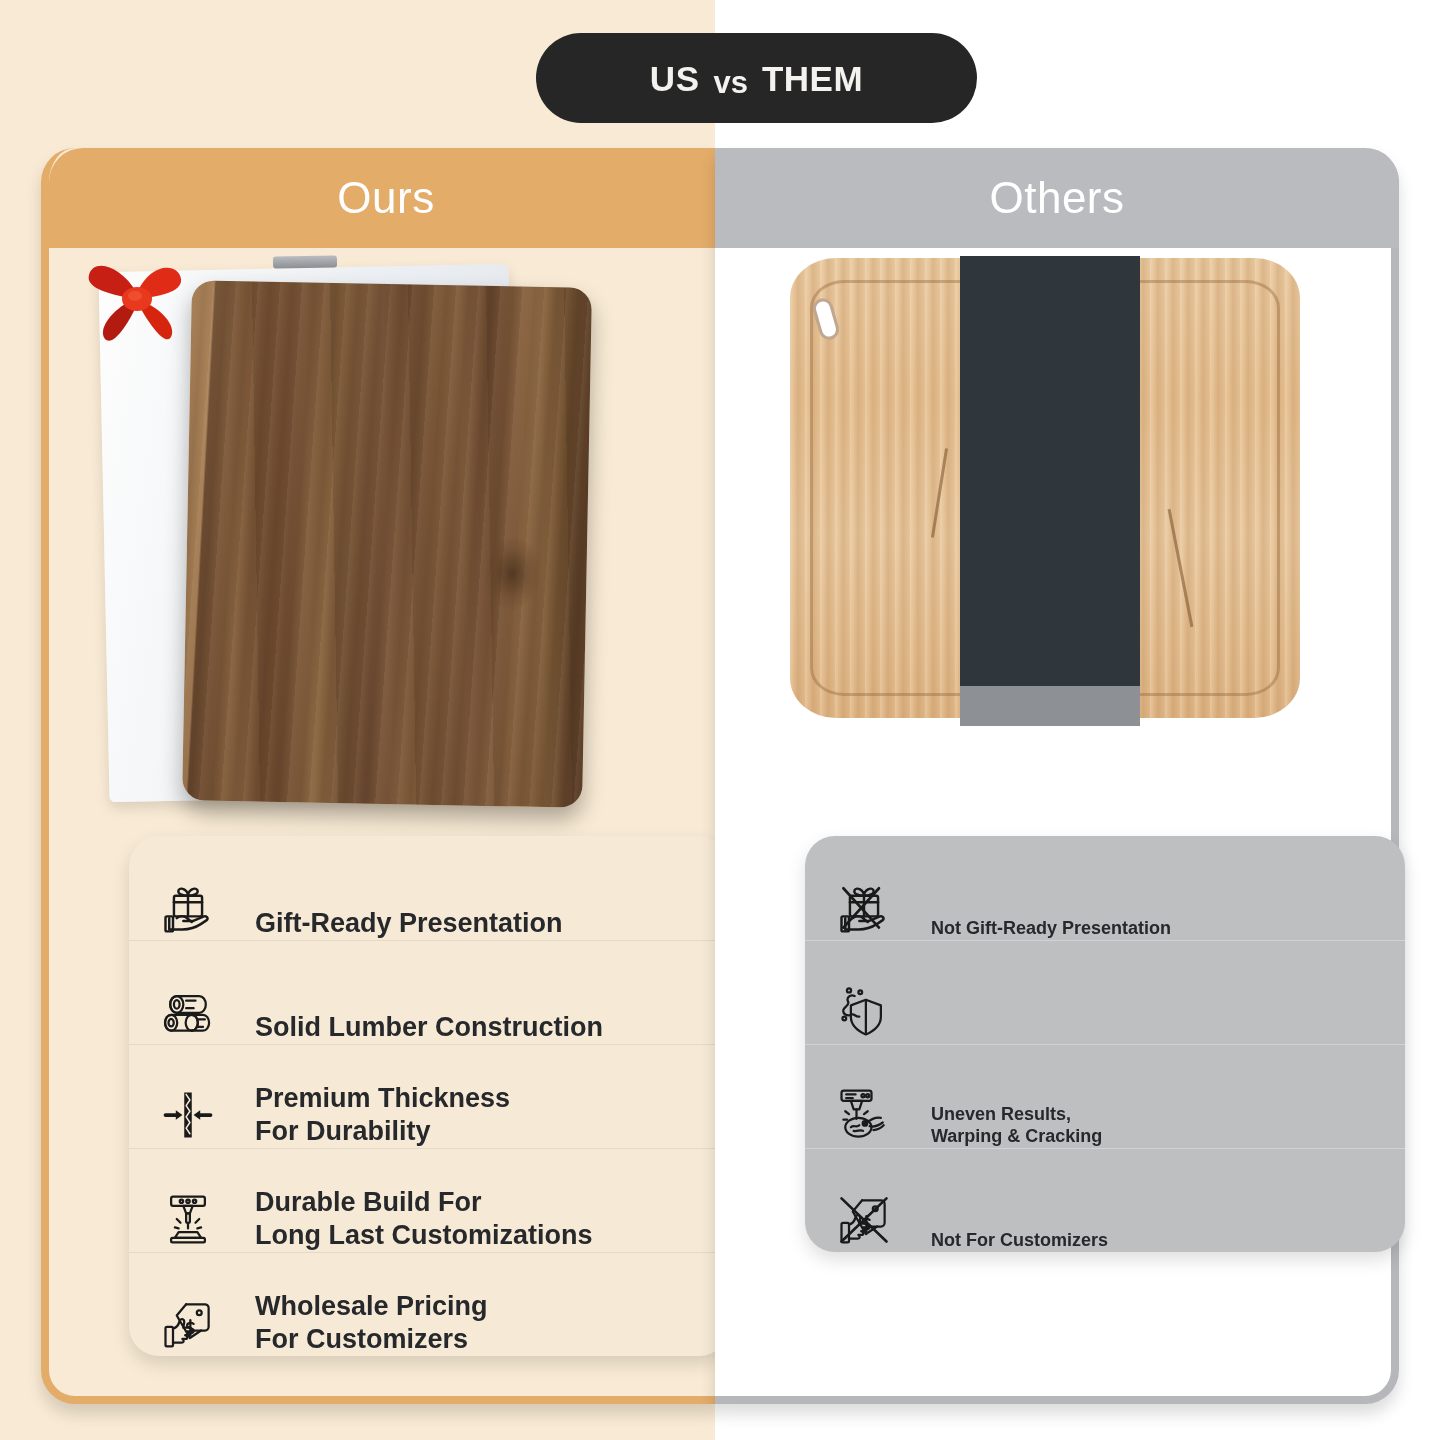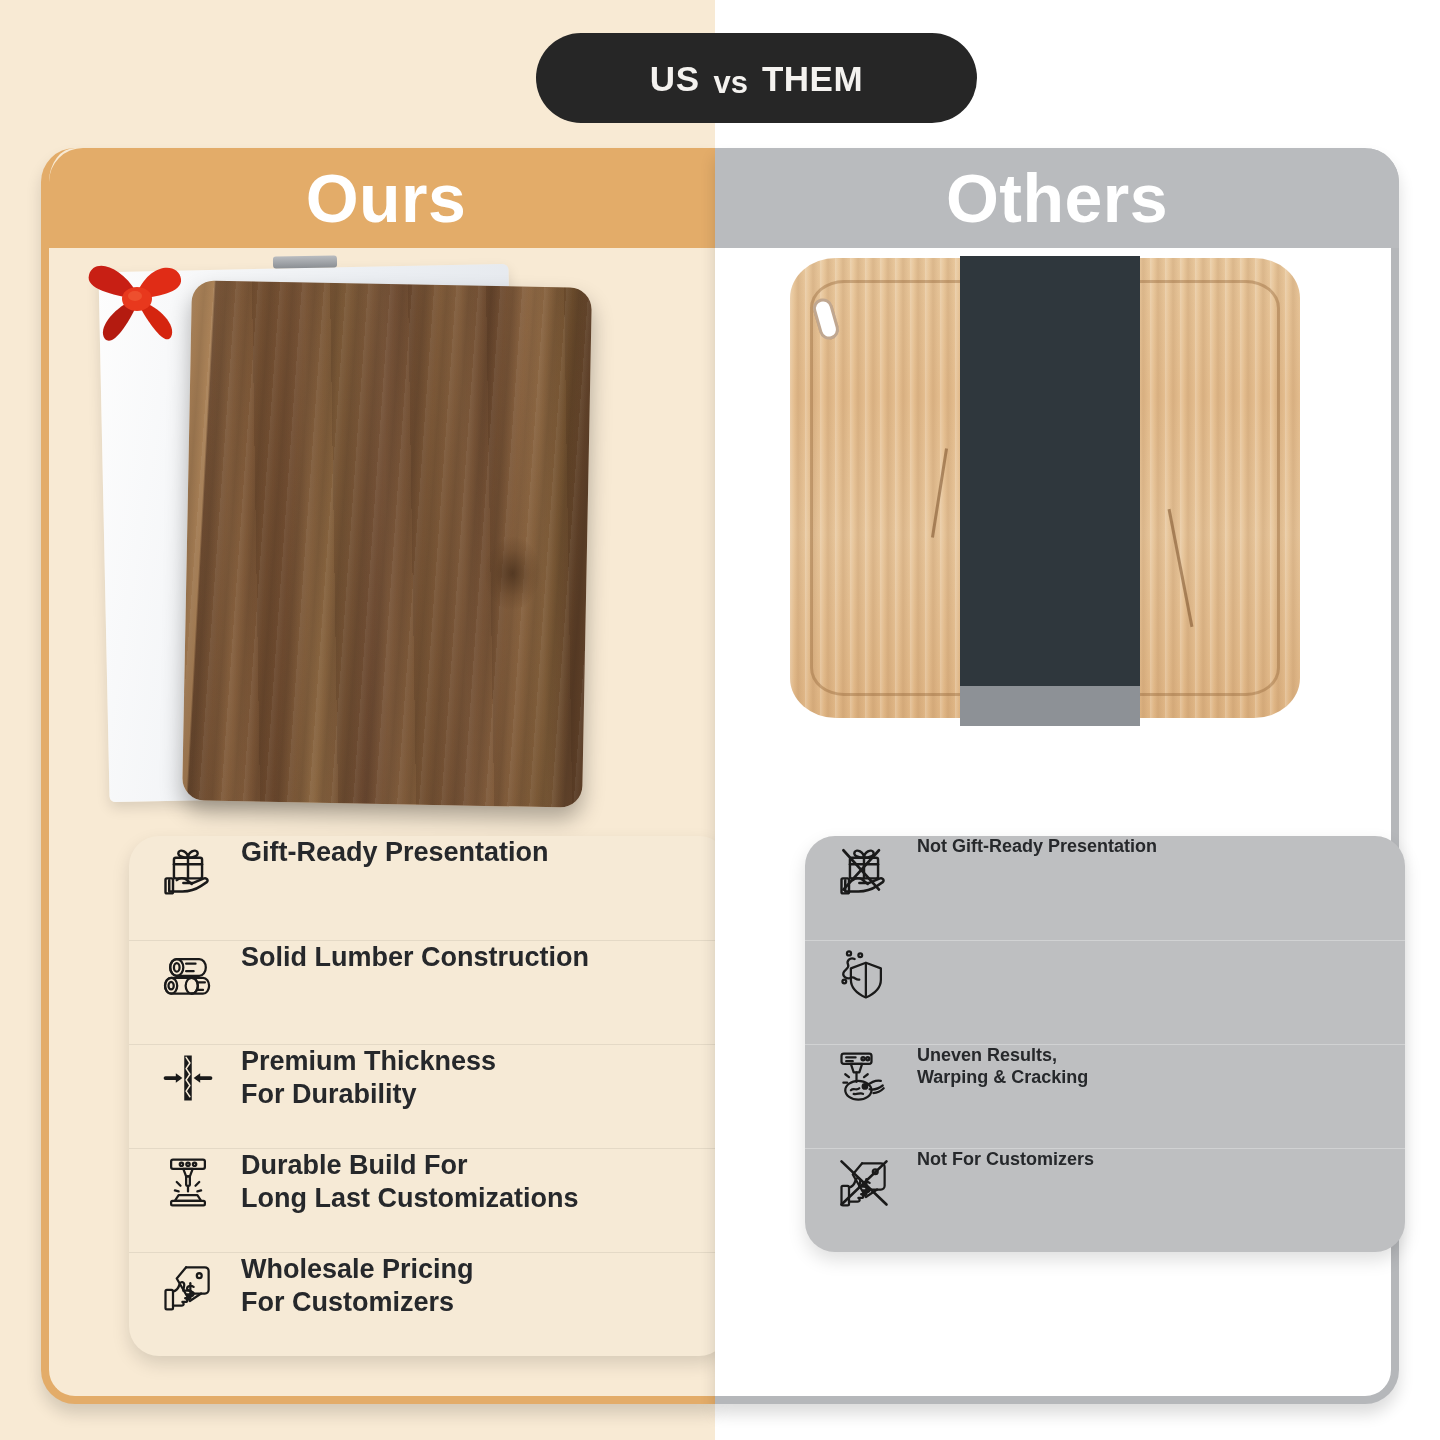--- a/index.html
+++ b/index.html
@@ -62,21 +62,21 @@
     border-top-right-radius:34px;
     border-bottom-right-radius:34px;
     box-shadow:0 10px 16px rgba(0,0,0,0.14);
     padding-left:37px;
   }
 
   
   .panel-header {
     position:absolute; top:0; height:100px;
     display:flex; align-items:center; justify-content:center;
-    color:#ffffff; font-size:68px; font-weight:bold; letter-spacing:0.5px;
+    color:#ffffff; font-size:44px; font-weight:normal; letter-spacing:0.5px;
   }
   .header-left {
     left:0; width:674px; background:#e3ac69;
     border-top-left-radius:34px;
   }
   .header-right {
     left:0; width:684px; background:#b9bbbe;
     border-top-right-radius:34px;
   }
 
@@ -176,21 +176,21 @@
   
   .feature-card {
     position:absolute; left:80px; width:600px;
     border-radius:30px; overflow:hidden;
     box-shadow:0 8px 18px rgba(0,0,0,0.13);
   }
   .card-left  { top:688px; background:#f6ead6; }
   .card-right { left:90px; top:688px; width:600px; background:#bebfc1; }
 
   .feature-row {
-    display:flex; align-items:flex-start; gap:20px;
+    display:flex; align-items:flex-end; gap:34px;
     padding:0 26px; min-height:104px;
   }
   .feature-row + .feature-row { border-top:1px solid rgba(0,0,0,0.07); }
   .card-right .feature-row + .feature-row { border-top:1px solid rgba(255,255,255,0.30); }
 
   .feature-icon {
     flex:0 0 66px; width:66px; height:66px;
     display:flex; align-items:center; justify-content:center;
   }
   .feature-icon svg { width:60px; height:60px; display:block; }

